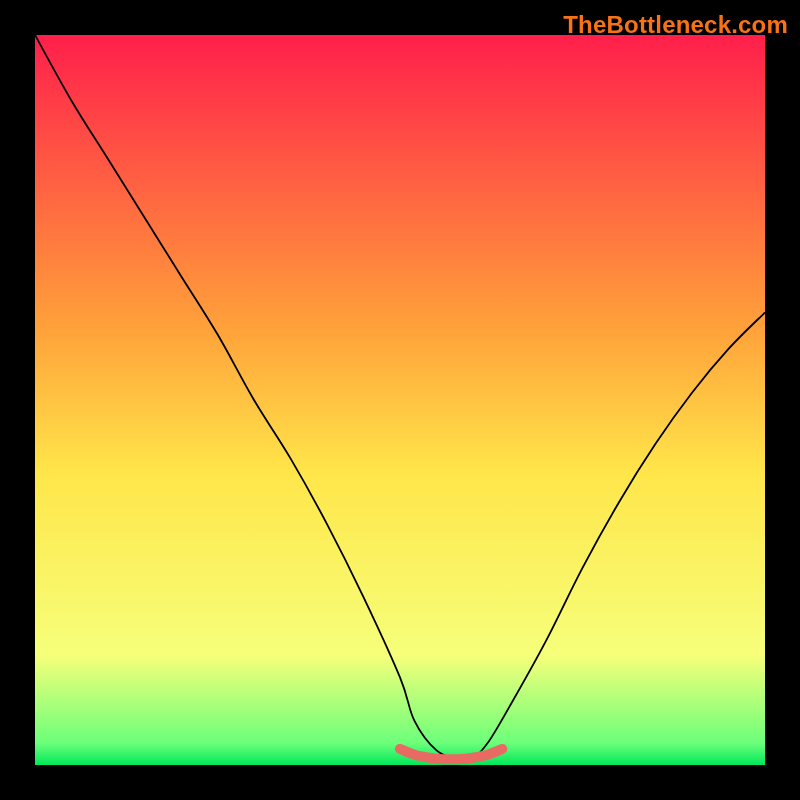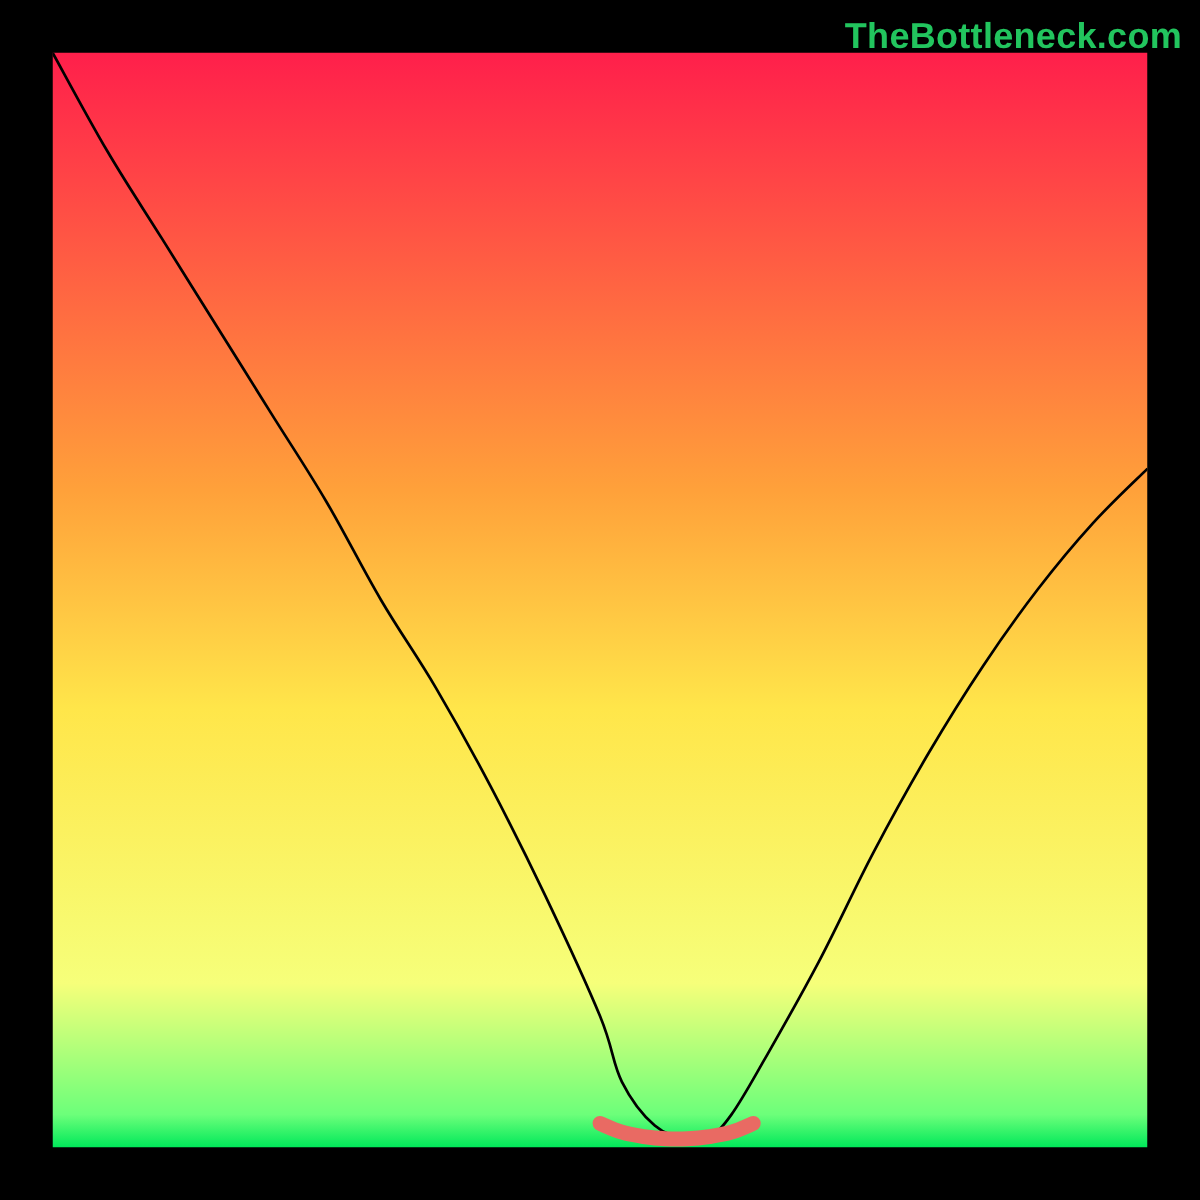--- a/index.html
+++ b/index.html
@@ -23,21 +23,21 @@
     position: absolute;
     top: 35px;
     left: 35px;
     width: 730px;
     height: 730px;
   }
   .watermark {
     position: absolute;
     top: 11px;
     right: 12px;
-    color: #22c55e;
+    color: #f97316;
     font-size: 24px;
     font-weight: 600;
     letter-spacing: 0.2px;
     user-select: none;
   }
   svg { display: block; }
 </style>
 </head>
 <body>
 

